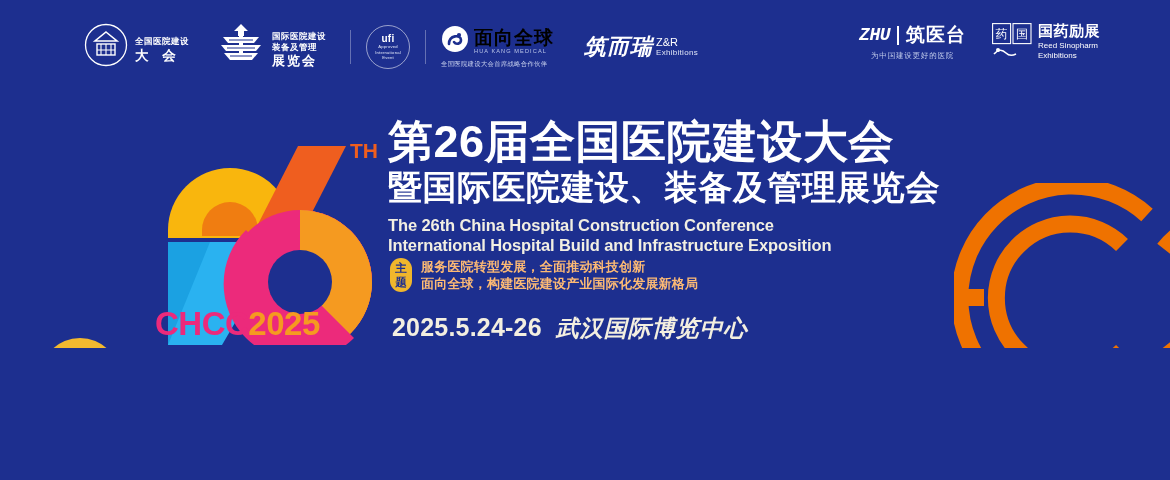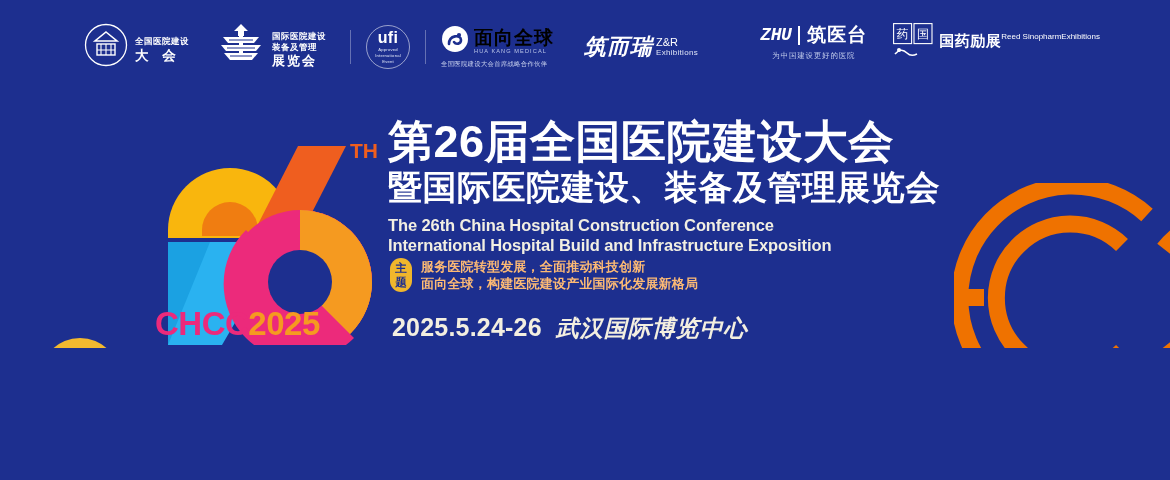--- a/index.html
+++ b/index.html
@@ -65,32 +65,32 @@
   .zr-en1 { font-size: 11px; font-weight: normal; color:#fff; line-height:1; }
   .zr-en2 { font-size: 8px; color:#dfe4f6; line-height:1.2; letter-spacing:.3px; }
 
   .zhu-w { display:flex; flex-direction:column; align-items:center; }
   .zhu-row { display:flex; align-items:center; }
   .zhu-en { font-size: 18px; font-weight:bold; font-style: italic; letter-spacing:-.5px; color:#fff;font-family:Liberation Mono, monospace; }
   .zhu-bar { width:2px; height:19px; background:#fff; margin:0 7px; }
   .zhu-cn { font-size: 19px; font-weight:bold; color:#fff; letter-spacing:1px; }
   .zhu-sub { font-size: 7.5px; color:#c3cdec; letter-spacing:.8px; margin-top:3px; }
 
-  .reed-w { display:flex; flex-direction:row; }
+  .reed-w { display:flex; flex-direction:column; }
   .reed-cn { font-size: 15px; font-weight:bold; color:#fff; letter-spacing:.5px; }
   .reed-en1 { font-size: 8px; color:#fff; line-height:1.25; }
   .reed-en2 { font-size: 8px; color:#fff; line-height:1.25; }
 
   .ufi-badge {
     width: 42px; height: 42px; border-radius: 50%;
     border: 1.2px solid rgba(255,255,255,.55);
     display:flex; flex-direction:column; align-items:center; justify-content:center;
     color:#fff;
   }
-  .ufi-top { font-size:16px; font-weight:bold; letter-spacing:.3px; }
+  .ufi-top { font-size:10px; font-weight:bold; letter-spacing:.3px; }
   .ufi-sm { font-size:4.2px; letter-spacing:.2px; line-height:1.35; color:#e0e6f8; }
 
   
   .chcc-logo { position: absolute; left: 150px; top: 110px; width: 230px; height: 235px; }
   .chcc-word { position: absolute; left: 155px; top: 305px; width: 220px; text-align: left;
                font-size: 33px; font-weight: bold; letter-spacing: -.5px; white-space: nowrap; }
   .chcc-c { color: #ec2a7b; }
   .chcc-n { color: #f59a20; }
 
   

